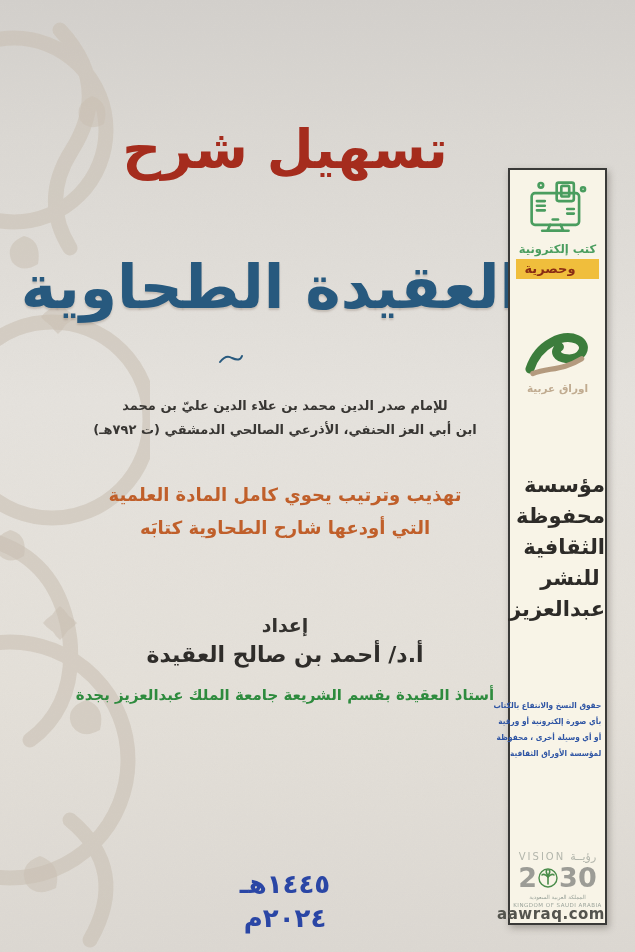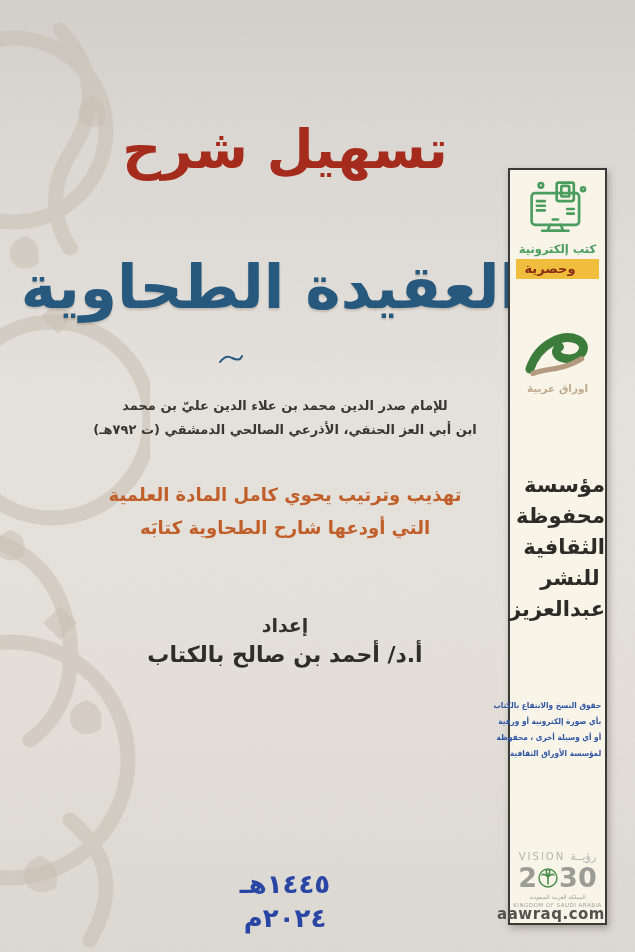--- a/index.html
+++ b/index.html
@@ -95,21 +95,22 @@
     <div class="authorline">للإمام صدر الدين محمد بن علاء الدين عليّ بن محمد</div>
     <div class="authorline">ابن أبي العز الحنفي، الأذرعي الصالحي الدمشقي (ت ٧٩٢هـ)</div>
   </div>
 
   <div class="mainblock preplabel">إعداد</div>
 
   <div class="mainblock subtitle">
     <div>تهذيب وترتيب يحوي كامل المادة العلمية</div>
     <div>التي أودعها شارح الطحاوية كتابَه</div>
   </div>
-  <div class="mainblock prepname">أ.د/ أحمد بن صالح بالكتاب</div>
+  <div class="mainblock prepname">أ.د/ أحمد بن صالح العقيدة</div>
+  <div class="mainblock preptitle">أستاذ العقيدة بقسم الشريعة جامعة الملك عبدالعزيز بجدة</div>
 
   <div class="mainblock dates">
     <div>١٤٤٥هـ</div>
     <div>٢٠٢٤م</div>
   </div>
 
   <aside class="sidebox">
 
     <div class="sb-icon">
       <svg width="66" height="58" viewBox="0 0 100 88">

